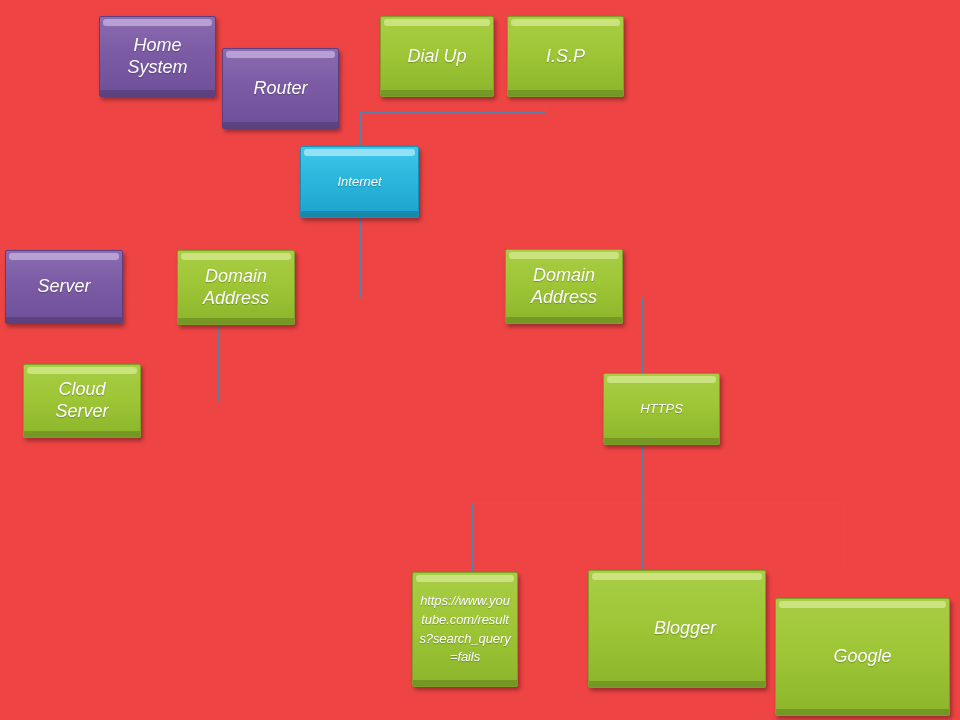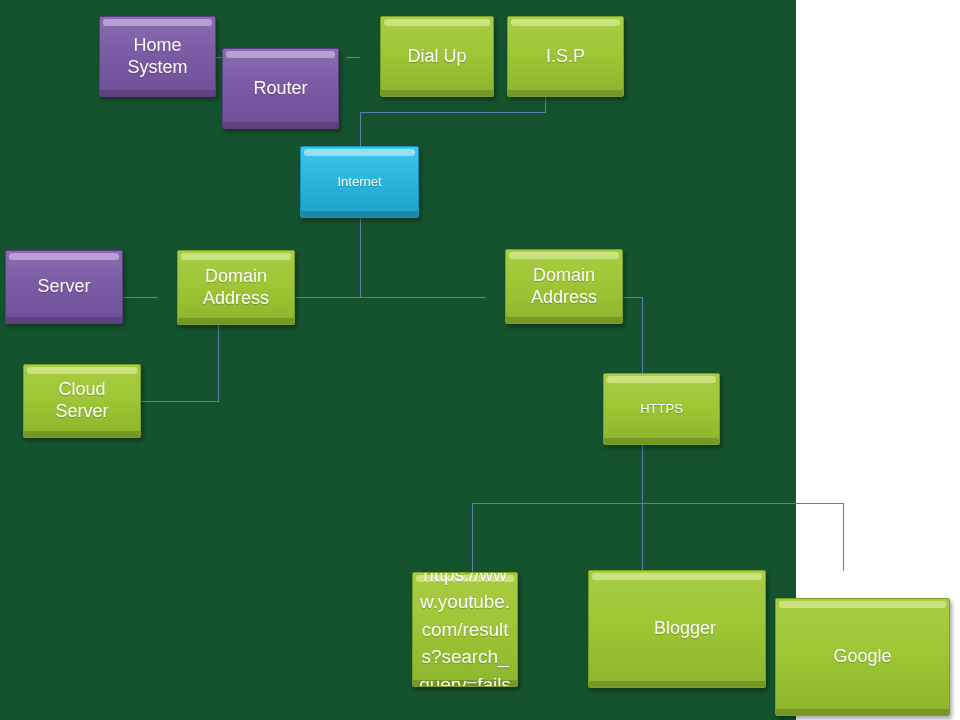--- a/index.html
+++ b/index.html
@@ -9,23 +9,24 @@
     background: #ffffff;
   }
   body {
     width: 960px;
     height: 720px;
     font-family: "Liberation Sans", sans-serif;
     overflow: hidden;
   }
   #canvas {
     position: relative;
-    width: 796px;
+    width: 960px;
     height: 720px;
-    background: #14532d;
+    background: #ef4444;
+    font-style: italic;
   }
   
   .conn {
     position: absolute;
     background: #5b7fa6;
   }
   .conn.h { height: 1px; }
   .conn.v { width: 1px; }
 
   
@@ -87,21 +88,21 @@
 
   .node.blue {
     background: linear-gradient(to bottom, #3fc6ea 0%, #2cb6dd 45%, #1da3cc 100%);
     border: 1px solid #1890b7;
   }
   .node.blue::before { background: rgba(186,236,250,0.7); }
 
   
   .fs-lg   { font-size: 13px; }
   .fs-md   { font-size: 18px; }
-  .fs-url  { font-size: 19px; letter-spacing: -0.1px; }
+  .fs-url  { font-size: 13px; letter-spacing: -0.1px; }
 </style>
 </head>
 <body>
 
 <div id="canvas">
   <div id="connector-layer">
       <div class="conn h" style="left: 216px; top: 57px; background: rgb(91, 127, 166); width: 13px;"></div>
       <div class="conn h" style="left: 346px; top: 57px; background: rgb(91, 127, 166); width: 14px;"></div>
       <div class="conn h" style="left: 474px; top: 57px; background: rgb(91, 127, 166); width: 13px;"></div>
       <div class="conn v" style="left: 545px; top: 97px; background: rgb(91, 127, 166); height: 15px;"></div>

